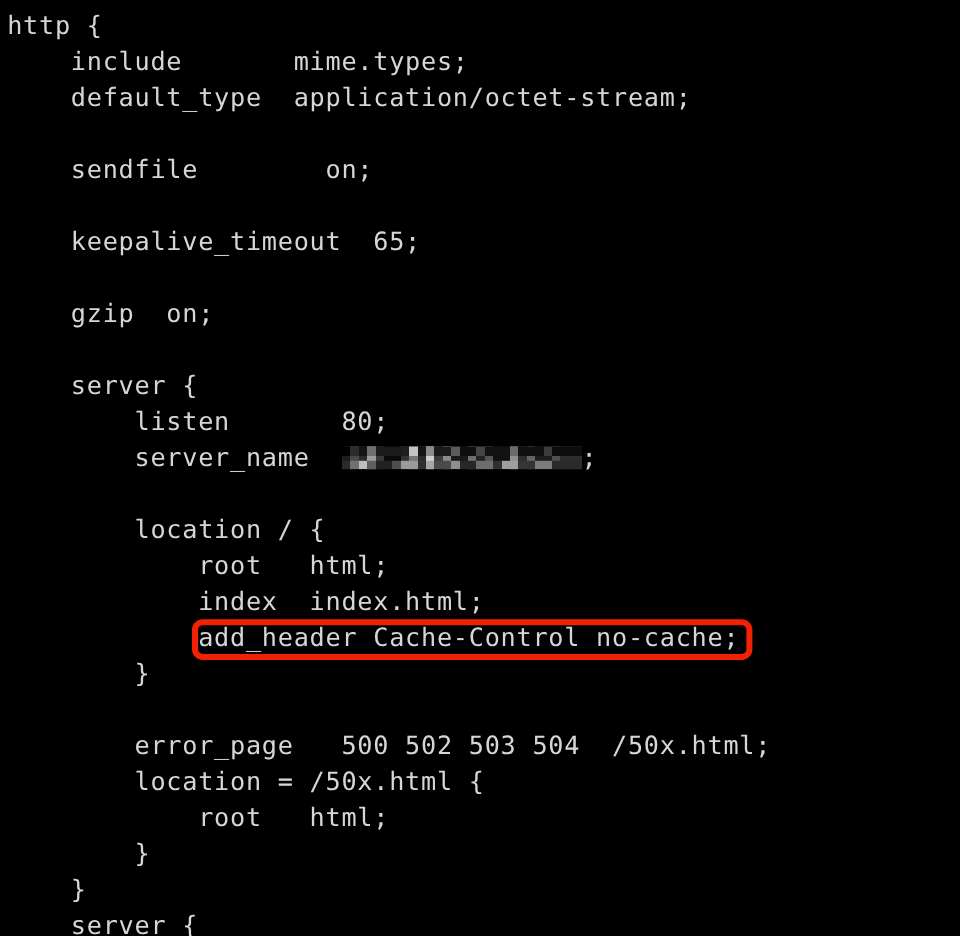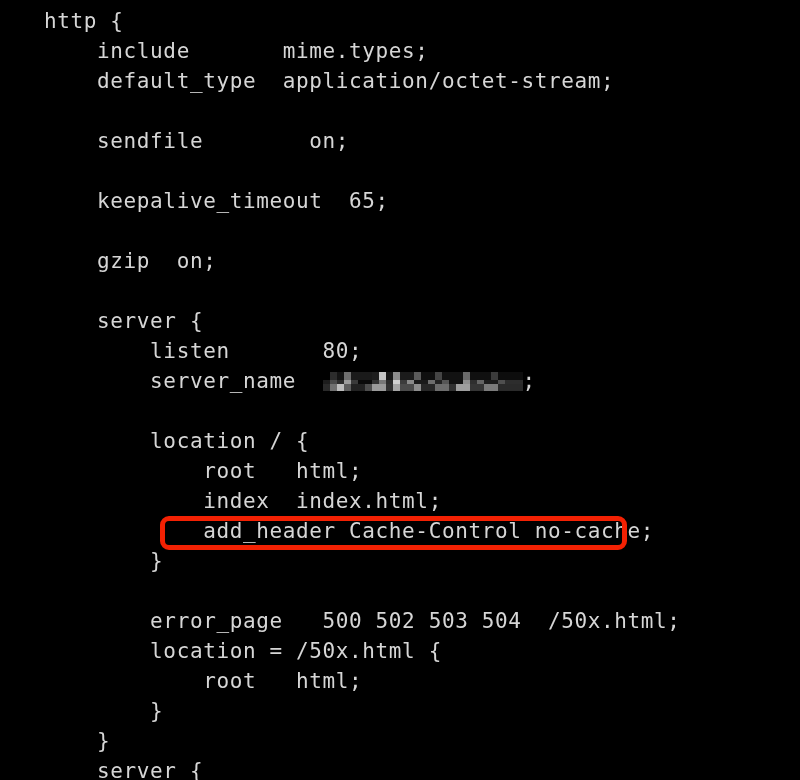--- a/index.html
+++ b/index.html
@@ -33,21 +33,20 @@
     line-height: 30px;
     letter-spacing: 0.62px;
     color: #d6d6d6;
     white-space: pre;
     -webkit-font-smoothing: antialiased;
   }
   .code-line {
     height: 30px;
     white-space: pre;
     position: relative;
-    margin-left: 38px;
   }
   
   .redacted {
     display: inline-block;
     position: relative;
     width: 200px;
     height: 19px;
     vertical-align: -3px;
     overflow: hidden;
     background:

